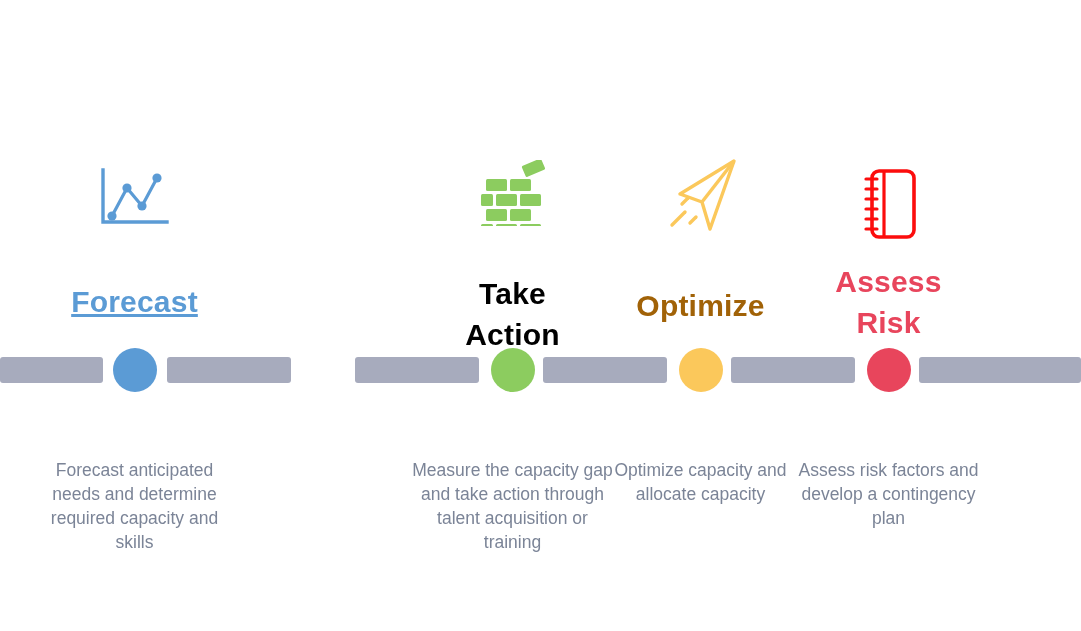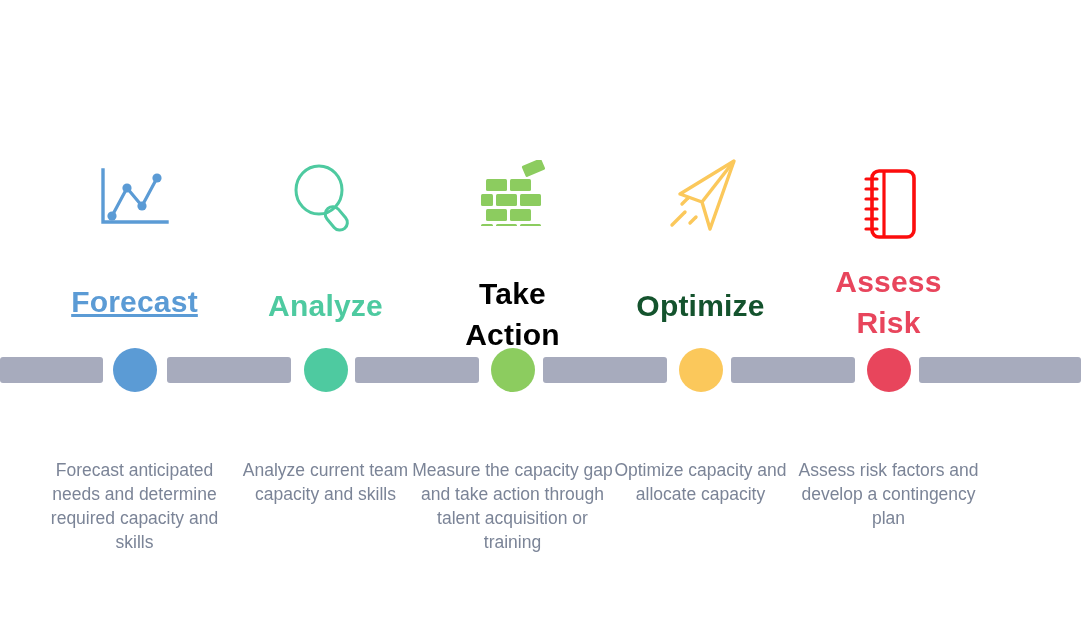--- a/index.html
+++ b/index.html
@@ -107,31 +107,20 @@
         <circle cx="32" cy="22" r="4.6" fill="#5b9bd5"></circle>
         <circle cx="47" cy="40" r="4.6" fill="#5b9bd5"></circle>
         <circle cx="62" cy="12" r="4.6" fill="#5b9bd5"></circle>
       </svg>
     </div>
     <div class="step-title" style="top:281px; color:#5b9bd5;text-decoration:underline;">Forecast</div>
     <div class="node" style="left:91px; background:#5b9bd5;"></div>
     <div class="step-desc" style="padding:0 14px; width:197px;">Forecast anticipated needs and determine required capacity and skills</div>
   </div>
 
-  <div class="step" style="left:213px; width:225px;">
-    <div class="icon-box" style="top:162px; height:72px;">
-      <svg width="74" height="72" viewBox="0 0 74 72" fill="none">
-        <ellipse cx="30" cy="28" rx="23" ry="24" stroke="#4ecaa0" stroke-width="3" fill="none"></ellipse>
-        <rect x="39.5" y="43.5" width="15" height="26" rx="7.5" transform="rotate(-40 47 56)" stroke="#4ecaa0" stroke-width="3" fill="none"></rect>
-      </svg>
-    </div>
-    <div class="step-title" style="top:285px; color:#4ecaa0;">Analyze</div>
-    <div class="node" style="left:91px; background:#4ecaa0;"></div>
-    <div class="step-desc" style="padding:0 18px; width:189px;">Analyze current team capacity and skills</div>
-  </div>
 
   <div class="step" style="left:400px; width:225px;">
     <div class="icon-box" style="top:160px; height:66px;">
       <svg width="76" height="66" viewBox="0 0 76 66" fill="none">
         <g fill="#8ccc5f">
           <rect x="11" y="19" width="21" height="12" rx="1.5"></rect>
           <rect x="35" y="19" width="21" height="12" rx="1.5"></rect>
           <rect x="6" y="34" width="12" height="12" rx="1.5"></rect>
           <rect x="21" y="34" width="21" height="12" rx="1.5"></rect>
           <rect x="45" y="34" width="21" height="12" rx="1.5"></rect>
@@ -152,21 +141,21 @@
   <div class="step" style="left:588px; width:225px;">
     <div class="icon-box" style="top:155px; height:80px;">
       <svg width="86" height="80" viewBox="0 0 86 80" fill="none">
         <path d="M76 6 L22 39 L44 47 L52 74 Z" stroke="#fbc85b" stroke-width="3.4" stroke-linejoin="round" fill="none"></path>
         <path d="M76 6 L44 47" stroke="#fbc85b" stroke-width="3.4" stroke-linejoin="round" fill="none"></path>
         <path d="M14 70 L27 57" stroke="#fbc85b" stroke-width="3.4" stroke-linecap="round"></path>
         <path d="M24 49 L30 43" stroke="#fbc85b" stroke-width="3.4" stroke-linecap="round"></path>
         <path d="M32 68 L38 62" stroke="#fbc85b" stroke-width="3.4" stroke-linecap="round"></path>
       </svg>
     </div>
-    <div class="step-title" style="top:285px; color:#14532d;">Optimize</div>
+    <div class="step-title" style="top:285px; color:#a16207;">Optimize</div>
     <div class="node" style="left:91px; background:#fbc85b;"></div>
     <div class="step-desc" style="padding:0 22px; width:181px;">Optimize capacity and allocate capacity</div>
   </div>
 
   <div class="step" style="left:776px; width:225px;">
     <div class="icon-box" style="top:164px; height:80px;">
       <svg width="68" height="80" viewBox="0 0 68 80" fill="none">
         <rect x="17" y="7" width="42" height="66" rx="7" stroke="#fc0d0d" stroke-width="3.6" fill="none"></rect>
         <path d="M29 7 L29 73" stroke="#fc0d0d" stroke-width="3.2"></path>
         <g stroke="#fc0d0d" stroke-width="3.2" stroke-linecap="round">

